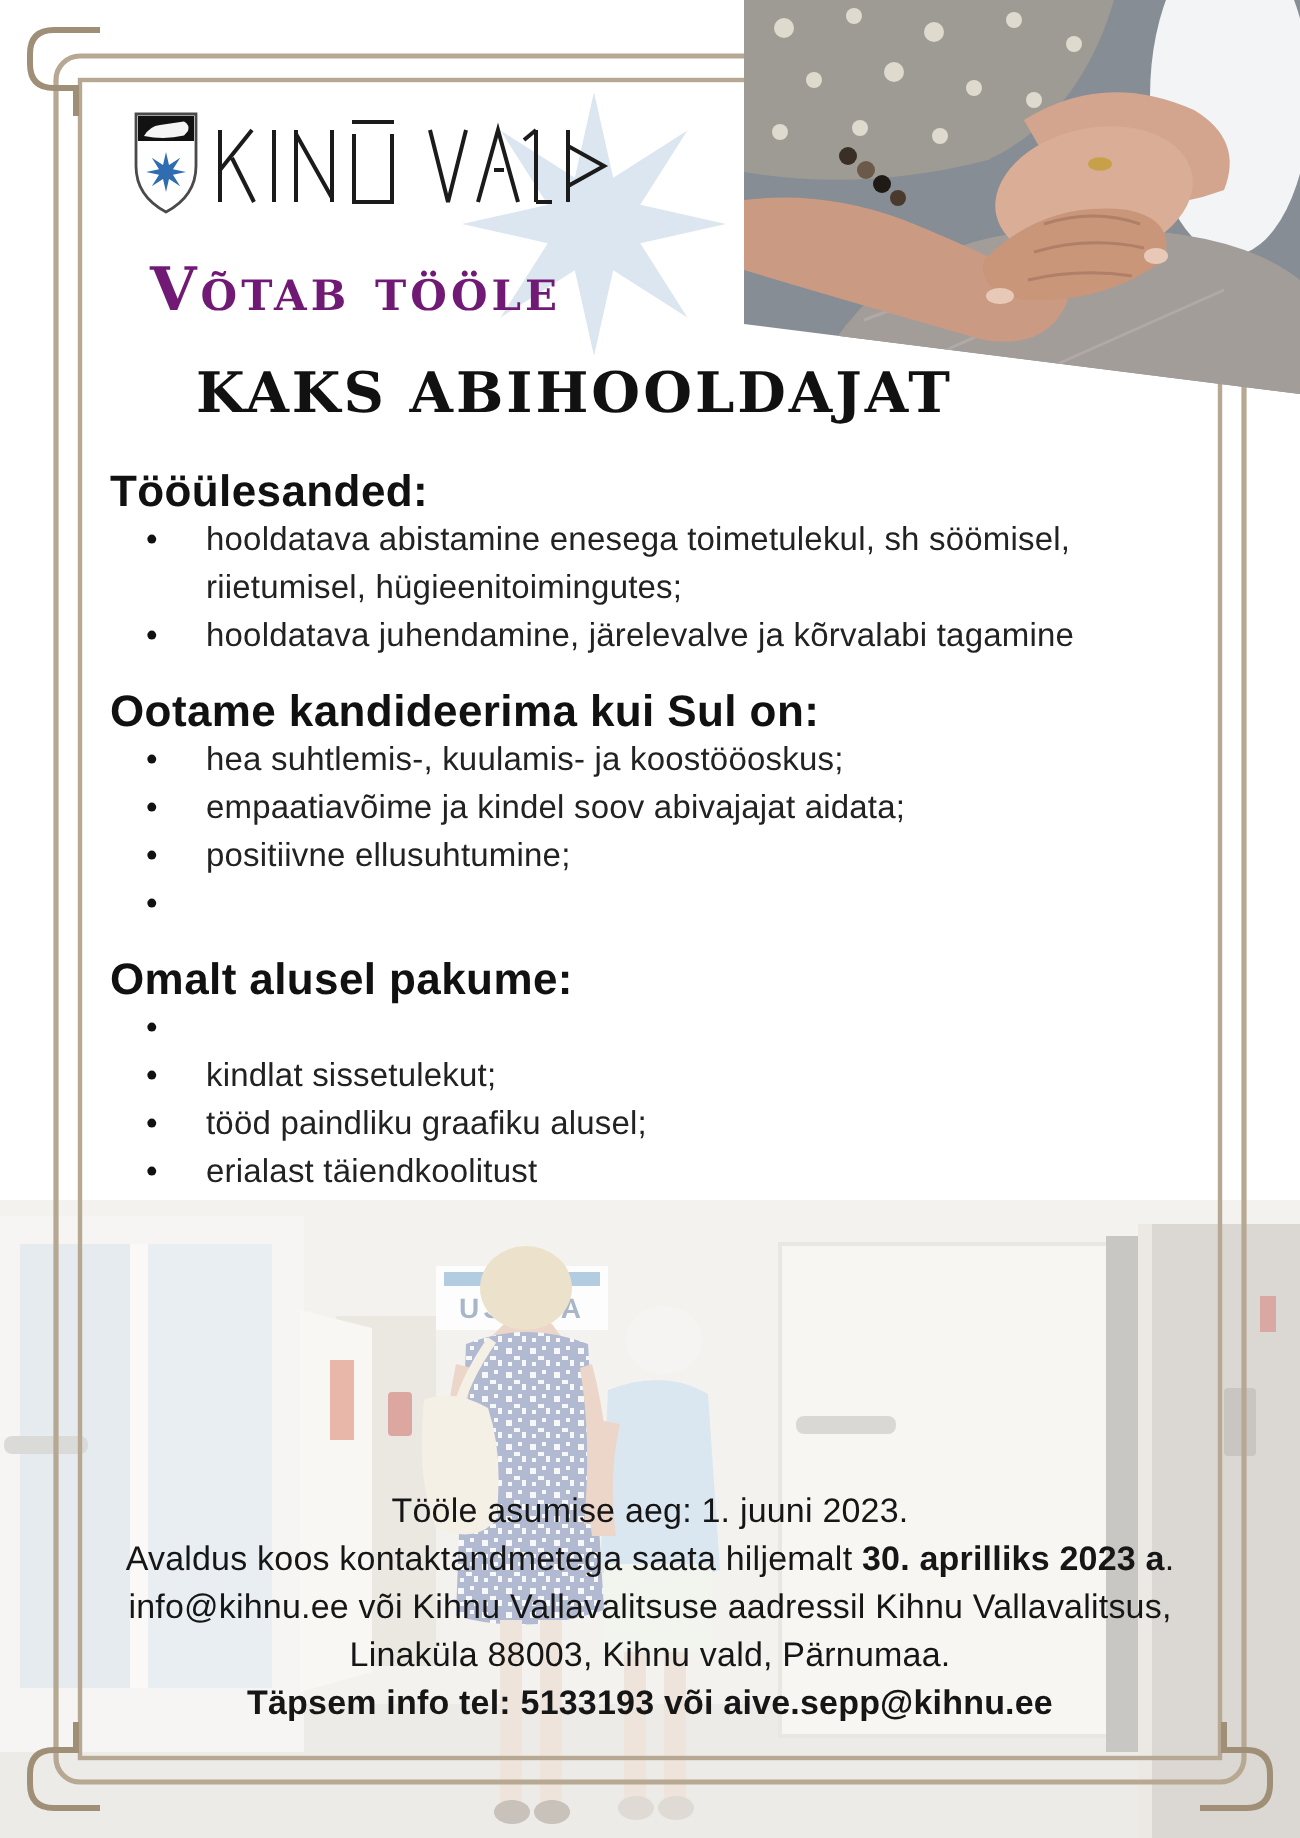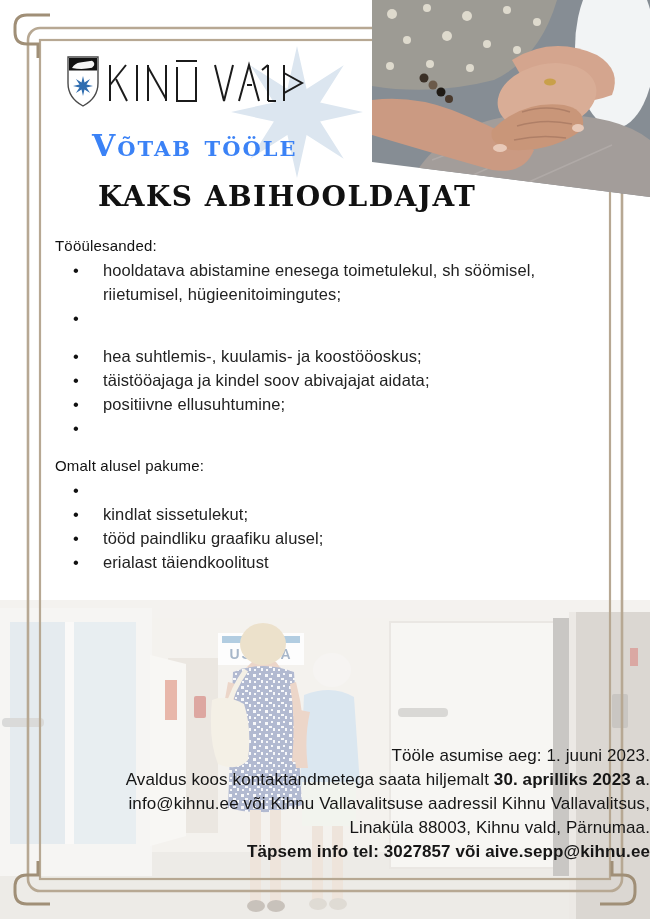--- a/index.html
+++ b/index.html
@@ -3,46 +3,46 @@
 <meta charset="utf-8">
 <style>
   html,body{margin:0;padding:0;background:#e9e9e9;}
   .poster{
     position:relative;width:650px;height:919px;background:#ffffff;
     overflow:hidden;margin:0 auto;
     font-family:"Liberation Sans",sans-serif;color:#1b1b1b;
   }
   
   .subtitle{
-    position:absolute;left:92px;top:128px;margin:0;
+    position:absolute;left:75px;top:128px;margin:0;
     font-family:"DejaVu Serif",serif;font-weight:bold;
-    font-variant:small-caps;font-size:30px;letter-spacing:2px;color:#3b82f6;text-align:center;
+    font-variant:small-caps;font-size:30px;letter-spacing:2px;color:#701a75;text-align:center;
   }
   .headline{
     position:absolute;left:84px;top:166px;margin:14px;
     font-family:"DejaVu Serif",serif;font-weight:bold;
     font-size:28px;letter-spacing:1.5px;color:#111111;white-space:nowrap;
   }
   
   .sections{position:absolute;left:55px;top:234px;width:545px;}
   .section{margin-bottom:14px;}
   .section-heading{
-    font-weight:normal;font-size:15px;line-height:24px;color:#111;
+    font-weight:bold;font-size:22px;line-height:24px;color:#111;
     letter-spacing:.2px;
   }
   .bullet-row{display:flex;line-height:24px;font-size:16.5px;color:#222;}
   .bullet-dot{width:14px;margin-left:18px;flex:none;color:#111;}
   .bullet-text{max-width:445px;letter-spacing:.1px;margin-left:16px;}
   
   .footer{
     position:absolute;left:0;top:744px;width:650px;text-align:center;
     font-size:17px;line-height:24px;color:#161616;letter-spacing:.1px;
   }
   .footer .bold{font-weight:bold;}
-  .footer-line{white-space:nowrap;text-align:right;}
+  .footer-line{white-space:nowrap;}
   
   .hands-photo{position:absolute;left:372px;top:0;}
   .corridor-photo{position:absolute;left:0;top:600px;}
   .frame-svg{position:absolute;left:0;top:0;}
   .star-deco{position:absolute;left:230px;top:42px;}
   .logo-shield{position:absolute;left:66px;top:55px;}
   .logo-wordmark{position:absolute;left:106px;top:57px;}
 </style>
 </head>
 <body>
@@ -217,31 +217,33 @@
   <div class="sections">
 
     <div class="section">
       <div class="section-heading">Tööülesanded:</div>
       <div class="bullet-row">
         <span class="bullet-dot">•</span>
         <span class="bullet-text">hooldatava abistamine enesega toimetulekul, sh söömisel, riietumisel, hügieenitoimingutes;</span>
       </div>
       <div class="bullet-row">
         <span class="bullet-dot">•</span>
+        <span class="bullet-text">hooldatava juhendamine, järelevalve ja kõrvalabi tagamine</span>
       </div>
     </div>
 
     <div class="section">
+      <div class="section-heading">Ootame kandideerima kui Sul on:</div>
       <div class="bullet-row">
         <span class="bullet-dot">•</span>
         <span class="bullet-text">hea suhtlemis-, kuulamis- ja koostööoskus;</span>
       </div>
       <div class="bullet-row">
         <span class="bullet-dot">•</span>
-        <span class="bullet-text">täistööajaga ja kindel soov abivajajat aidata;</span>
+        <span class="bullet-text">empaatiavõime ja kindel soov abivajajat aidata;</span>
       </div>
       <div class="bullet-row">
         <span class="bullet-dot">•</span>
         <span class="bullet-text">positiivne ellusuhtumine;</span>
       </div>
       <div class="bullet-row">
         <span class="bullet-dot">•</span>
       </div>
     </div>
 
@@ -264,16 +266,16 @@
       </div>
     </div>
 
   </div>
 
   <div class="footer">
     <div class="footer-line">Tööle asumise aeg: 1. juuni 2023.</div>
     <div class="footer-line"><span>Avaldus koos kontaktandmetega saata hiljemalt </span><span class="bold">30. aprilliks 2023 a</span><span>.</span></div>
     <div class="footer-line">info@kihnu.ee või Kihnu Vallavalitsuse aadressil Kihnu Vallavalitsus,</div>
     <div class="footer-line">Linaküla 88003, Kihnu vald, Pärnumaa.</div>
-    <div class="footer-line bold">Täpsem info tel: 3027857 või aive.sepp@kihnu.ee</div>
+    <div class="footer-line bold">Täpsem info tel: 5133193 või aive.sepp@kihnu.ee</div>
   </div>
 
 </div>
 
 </body></html>

